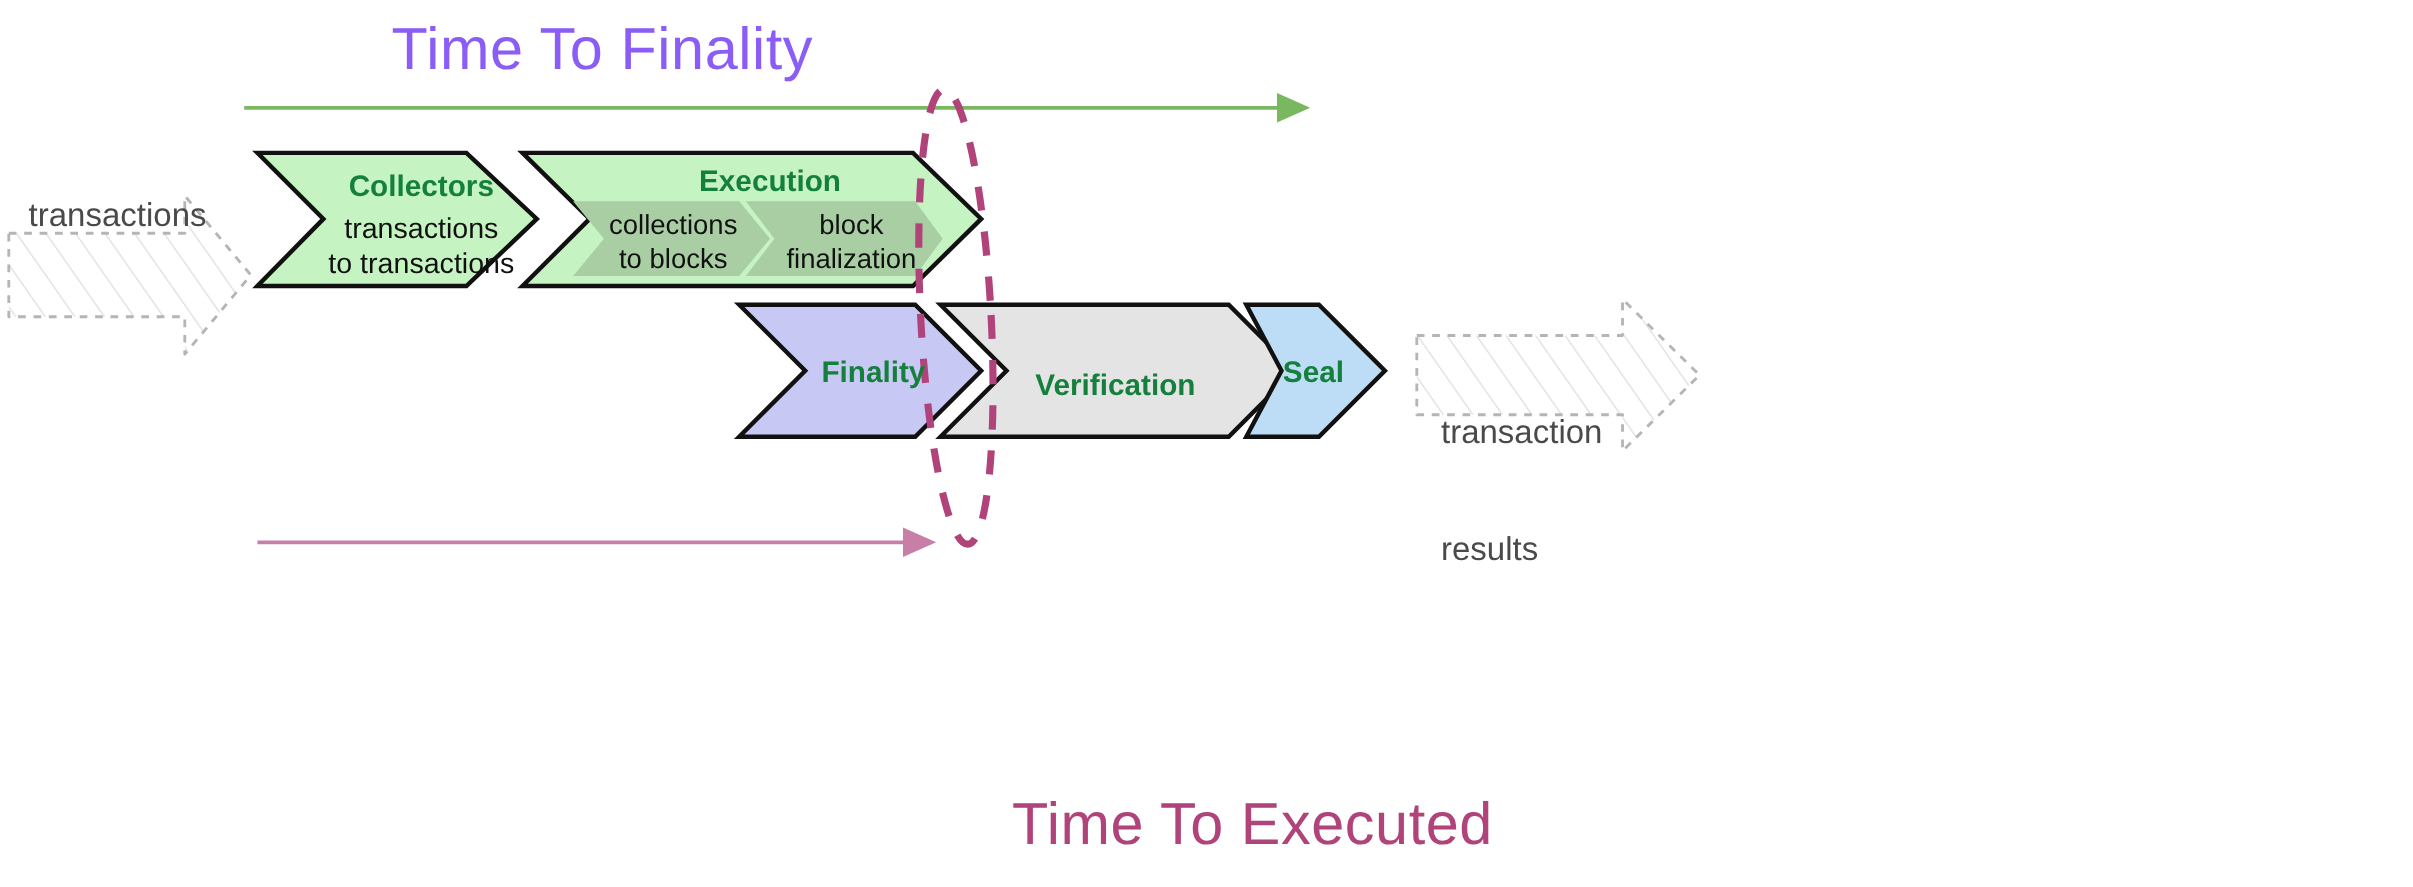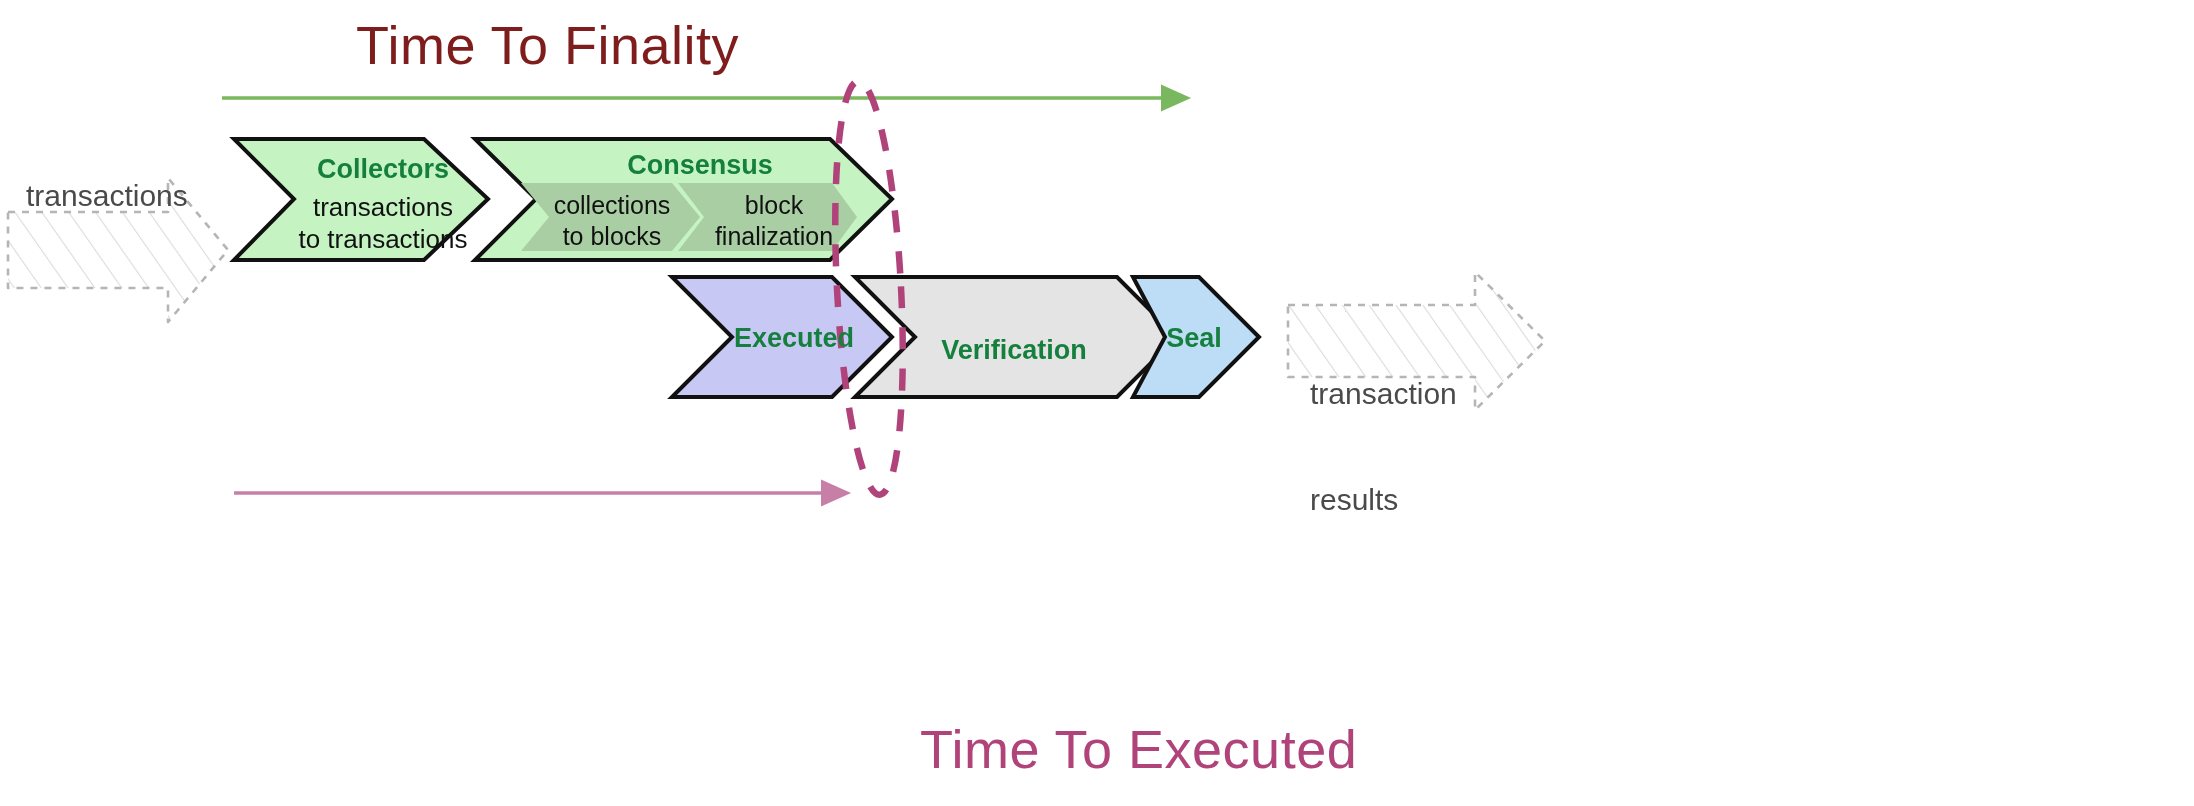--- a/index.html
+++ b/index.html
@@ -23,21 +23,21 @@
     top: 0;
     width: 2194px;
     height: 806px;
   }
   .lbl {
     position: absolute;
     white-space: pre;
     pointer-events: none;
   }
   .title-green {
-    color: #7f1d1d;
+    color: #8b5cf6;
     font-size: 54px;
     font-weight: 400;
     letter-spacing: 0.5px;
   }
   .title-pink {
     color: #b0447a;
     font-size: 54px;
     font-weight: 400;
     letter-spacing: 0.5px;
   }
@@ -159,34 +159,34 @@
 
   <div class="lbl ghost-text" style="left:26px; top:178px; width:180px;">transactions</div>
 
   <div class="chev-text" style="left:290px; top:154px; width:186px;">
     <div class="stage-head">Collectors</div>
     <div class="stage-sub" style="margin-top:8px;">transactions</div>
     <div class="stage-sub">to transactions</div>
   </div>
 
   <div class="chev-text" style="left:570px; top:150px; width:260px;">
-    <div class="stage-head">Consensus</div>
+    <div class="stage-head">Execution</div>
   </div>
 
   <div class="chev-text" style="left:690px; top:190px; width:168px;">
     <div class="sub-chev-text">block</div>
     <div class="sub-chev-text">finalization</div>
   </div>
 
   <div class="chev-text" style="left:528px; top:190px; width:168px;">
     <div class="sub-chev-text">collections</div>
     <div class="sub-chev-text">to blocks</div>
   </div>
 
-  <div class="chev-text stage-head" style="left:720px; top:323px; width:148px;">Executed</div>
+  <div class="chev-text stage-head" style="left:720px; top:323px; width:148px;">Finality</div>
 
   <div class="chev-text stage-head" style="left:908px; top:335px; width:212px;">Verification</div>
 
   <div class="chev-text stage-head" style="left:1152px; top:323px; width:84px;">Seal</div>
 
   <div class="lbl ghost-text" style="left:1310px; top:305px; width:230px;">
     <div>transaction</div>
     <div>results</div>
   </div>
 

